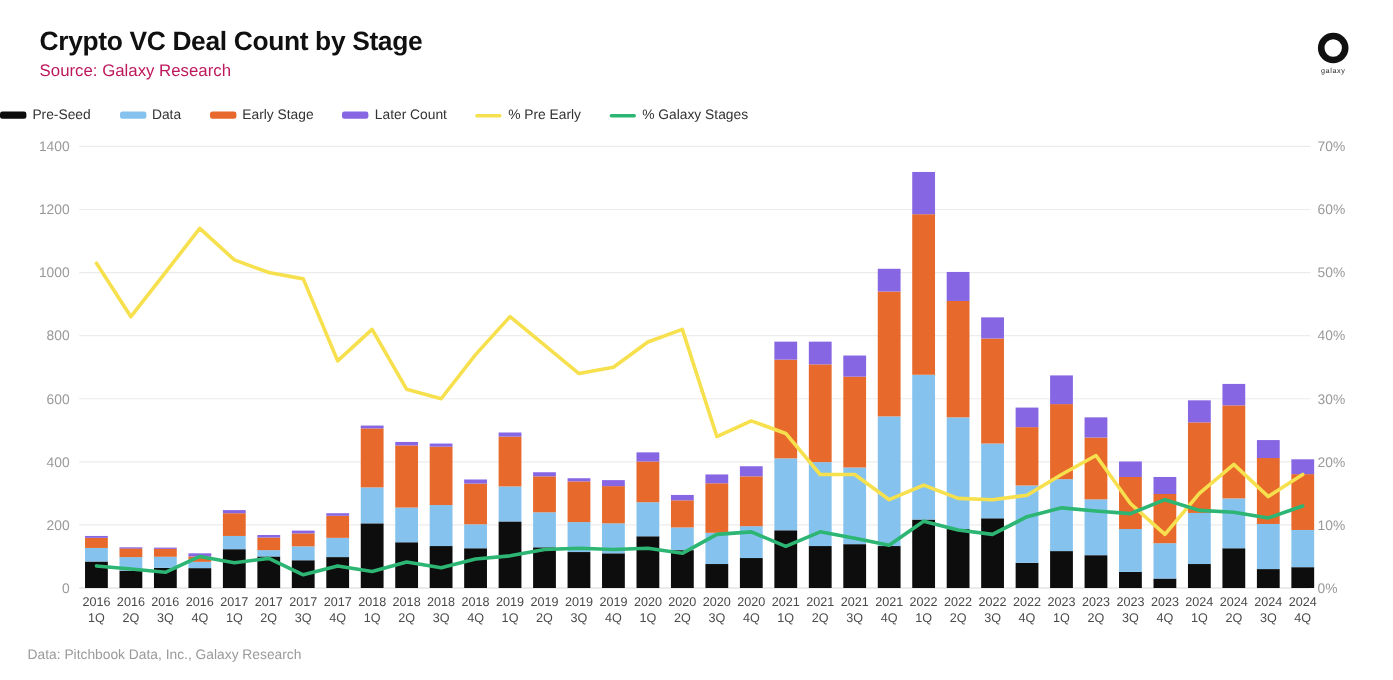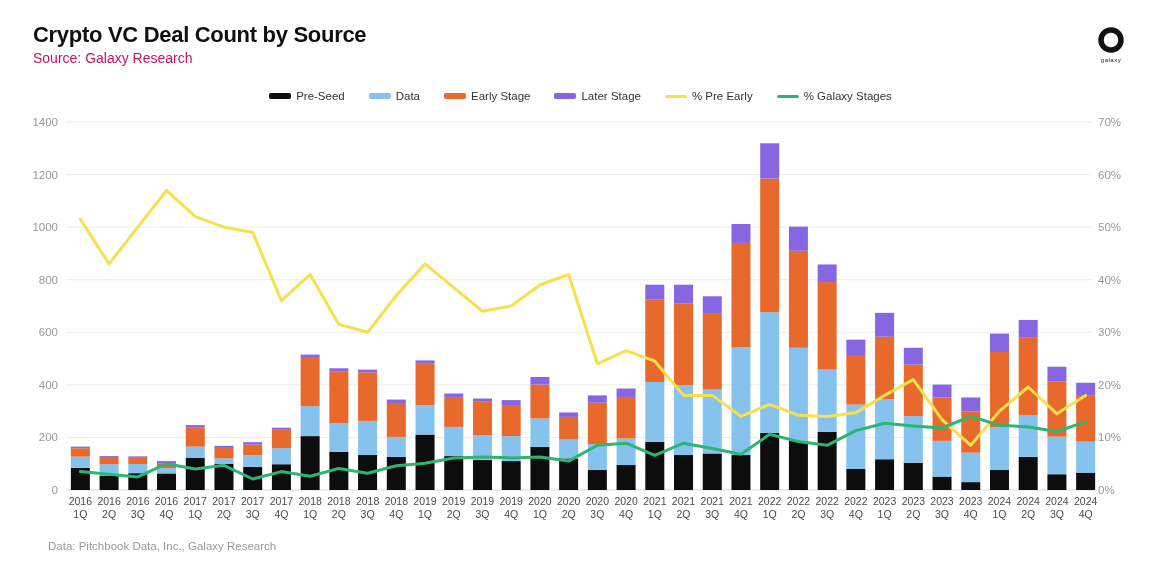--- a/index.html
+++ b/index.html
@@ -2,25 +2,25 @@
 <html><head>
 <meta charset="utf-8">
 <style>
   html,body{margin:0;padding:0;background:#ffffff;}
   body{width:1161px;height:567px;position:relative;font-family:"Liberation Sans",sans-serif;overflow:hidden;}
   .page-title{position:absolute;left:33px;top:22px;font-size:22px;font-weight:700;color:#101010;letter-spacing:-0.3px;}
   .page-sub{position:absolute;left:33px;top:50px;font-size:14px;color:#be185d;}
   .logo{position:absolute;right:28px;top:26px;width:44px;text-align:center;}
   .logo svg{display:block;margin:0 auto;}
   .logo-word{font-size:6px;color:#1a1a1a;letter-spacing:0.5px;margin-top:1px;}
-  .legend{position:absolute;left:0;top:90px;width:100%;display:flex;justify-content:center;gap:24px;align-items:center;}
+  .legend{position:absolute;left:0;top:90px;width:100%;display:flex;gap:24px;align-items:center;}
   .legend-item{display:flex;align-items:center;gap:5px;}
   .legend-swatch{display:inline-block;width:22px;}
   .legend-label{font-size:11.5px;color:#333333;}
-  .footer-credit{position:absolute;left:48px;top:540px;font-size:11.5px;color:#9a9a9a;}
+  .footer-credit{position:absolute;left:23px;top:540px;font-size:11.5px;color:#9a9a9a;}
   #chart-svg{position:absolute;left:0;top:0;}
   text{font-family:"Liberation Sans",sans-serif;}
 </style>
 </head>
 <body>
 
 <svg id="chart-svg" width="1161" height="567" viewBox="0 0 1161 567">
   <g id="grid-layer">
       <line x1="66" y1="490" x2="1092" y2="490" stroke="#d8d8d8" stroke-width="1"></line>
       <line x1="66" y1="437.42857142857144" x2="1092" y2="437.42857142857144" stroke="#ececec" stroke-width="1"></line>
@@ -234,21 +234,21 @@
       <text x="913.3055555555555" y="505" text-anchor="middle" font-size="10.5" fill="#4a4a4a"><tspan x="913.3055555555555">2023</tspan><tspan x="913.3055555555555" dy="13">2Q</tspan></text>
       <text x="942.0277777777777" y="505" text-anchor="middle" font-size="10.5" fill="#4a4a4a"><tspan x="942.0277777777777">2023</tspan><tspan x="942.0277777777777" dy="13">3Q</tspan></text>
       <text x="970.75" y="505" text-anchor="middle" font-size="10.5" fill="#4a4a4a"><tspan x="970.75">2023</tspan><tspan x="970.75" dy="13">4Q</tspan></text>
       <text x="999.4722222222222" y="505" text-anchor="middle" font-size="10.5" fill="#4a4a4a"><tspan x="999.4722222222222">2024</tspan><tspan x="999.4722222222222" dy="13">1Q</tspan></text>
       <text x="1028.1944444444443" y="505" text-anchor="middle" font-size="10.5" fill="#4a4a4a"><tspan x="1028.1944444444443">2024</tspan><tspan x="1028.1944444444443" dy="13">2Q</tspan></text>
       <text x="1056.9166666666665" y="505" text-anchor="middle" font-size="10.5" fill="#4a4a4a"><tspan x="1056.9166666666665">2024</tspan><tspan x="1056.9166666666665" dy="13">3Q</tspan></text>
       <text x="1085.638888888889" y="505" text-anchor="middle" font-size="10.5" fill="#4a4a4a"><tspan x="1085.638888888889">2024</tspan><tspan x="1085.638888888889" dy="13">4Q</tspan></text>
     </g>
 </svg>
 
-<div class="page-title">Crypto VC Deal Count by Source</div>
+<div class="page-title">Crypto VC Deal Count by Stage</div>
 <div class="page-sub">Source: Galaxy Research</div>
 
 <div class="logo">
   <svg width="30" height="30" viewBox="0 0 30 30">
     <circle cx="15" cy="14" r="10" fill="none" stroke="#111111" stroke-width="5.5"></circle>
   </svg>
   <div class="logo-word">galaxy</div>
 </div>
 
 <div class="legend" id="legend">
@@ -259,21 +259,21 @@
     <div class="legend-item">
       <span class="legend-swatch" style="background: rgb(133, 195, 238); height: 6px; border-radius: 2px;"></span>
       <span class="legend-label">Data</span>
     </div>
     <div class="legend-item">
       <span class="legend-swatch" style="background: rgb(231, 105, 43); height: 6px; border-radius: 2px;"></span>
       <span class="legend-label">Early Stage</span>
     </div>
     <div class="legend-item">
       <span class="legend-swatch" style="background: rgb(135, 102, 227); height: 6px; border-radius: 2px;"></span>
-      <span class="legend-label">Later Stage</span>
+      <span class="legend-label">Later Count</span>
     </div>
     <div class="legend-item">
       <span class="legend-swatch" style="background: rgb(246, 224, 78); height: 3px; border-radius: 2px;"></span>
       <span class="legend-label">% Pre Early</span>
     </div>
     <div class="legend-item">
       <span class="legend-swatch" style="background: rgb(45, 181, 115); height: 3px; border-radius: 2px;"></span>
       <span class="legend-label">% Galaxy Stages</span>
     </div>
   </div>

